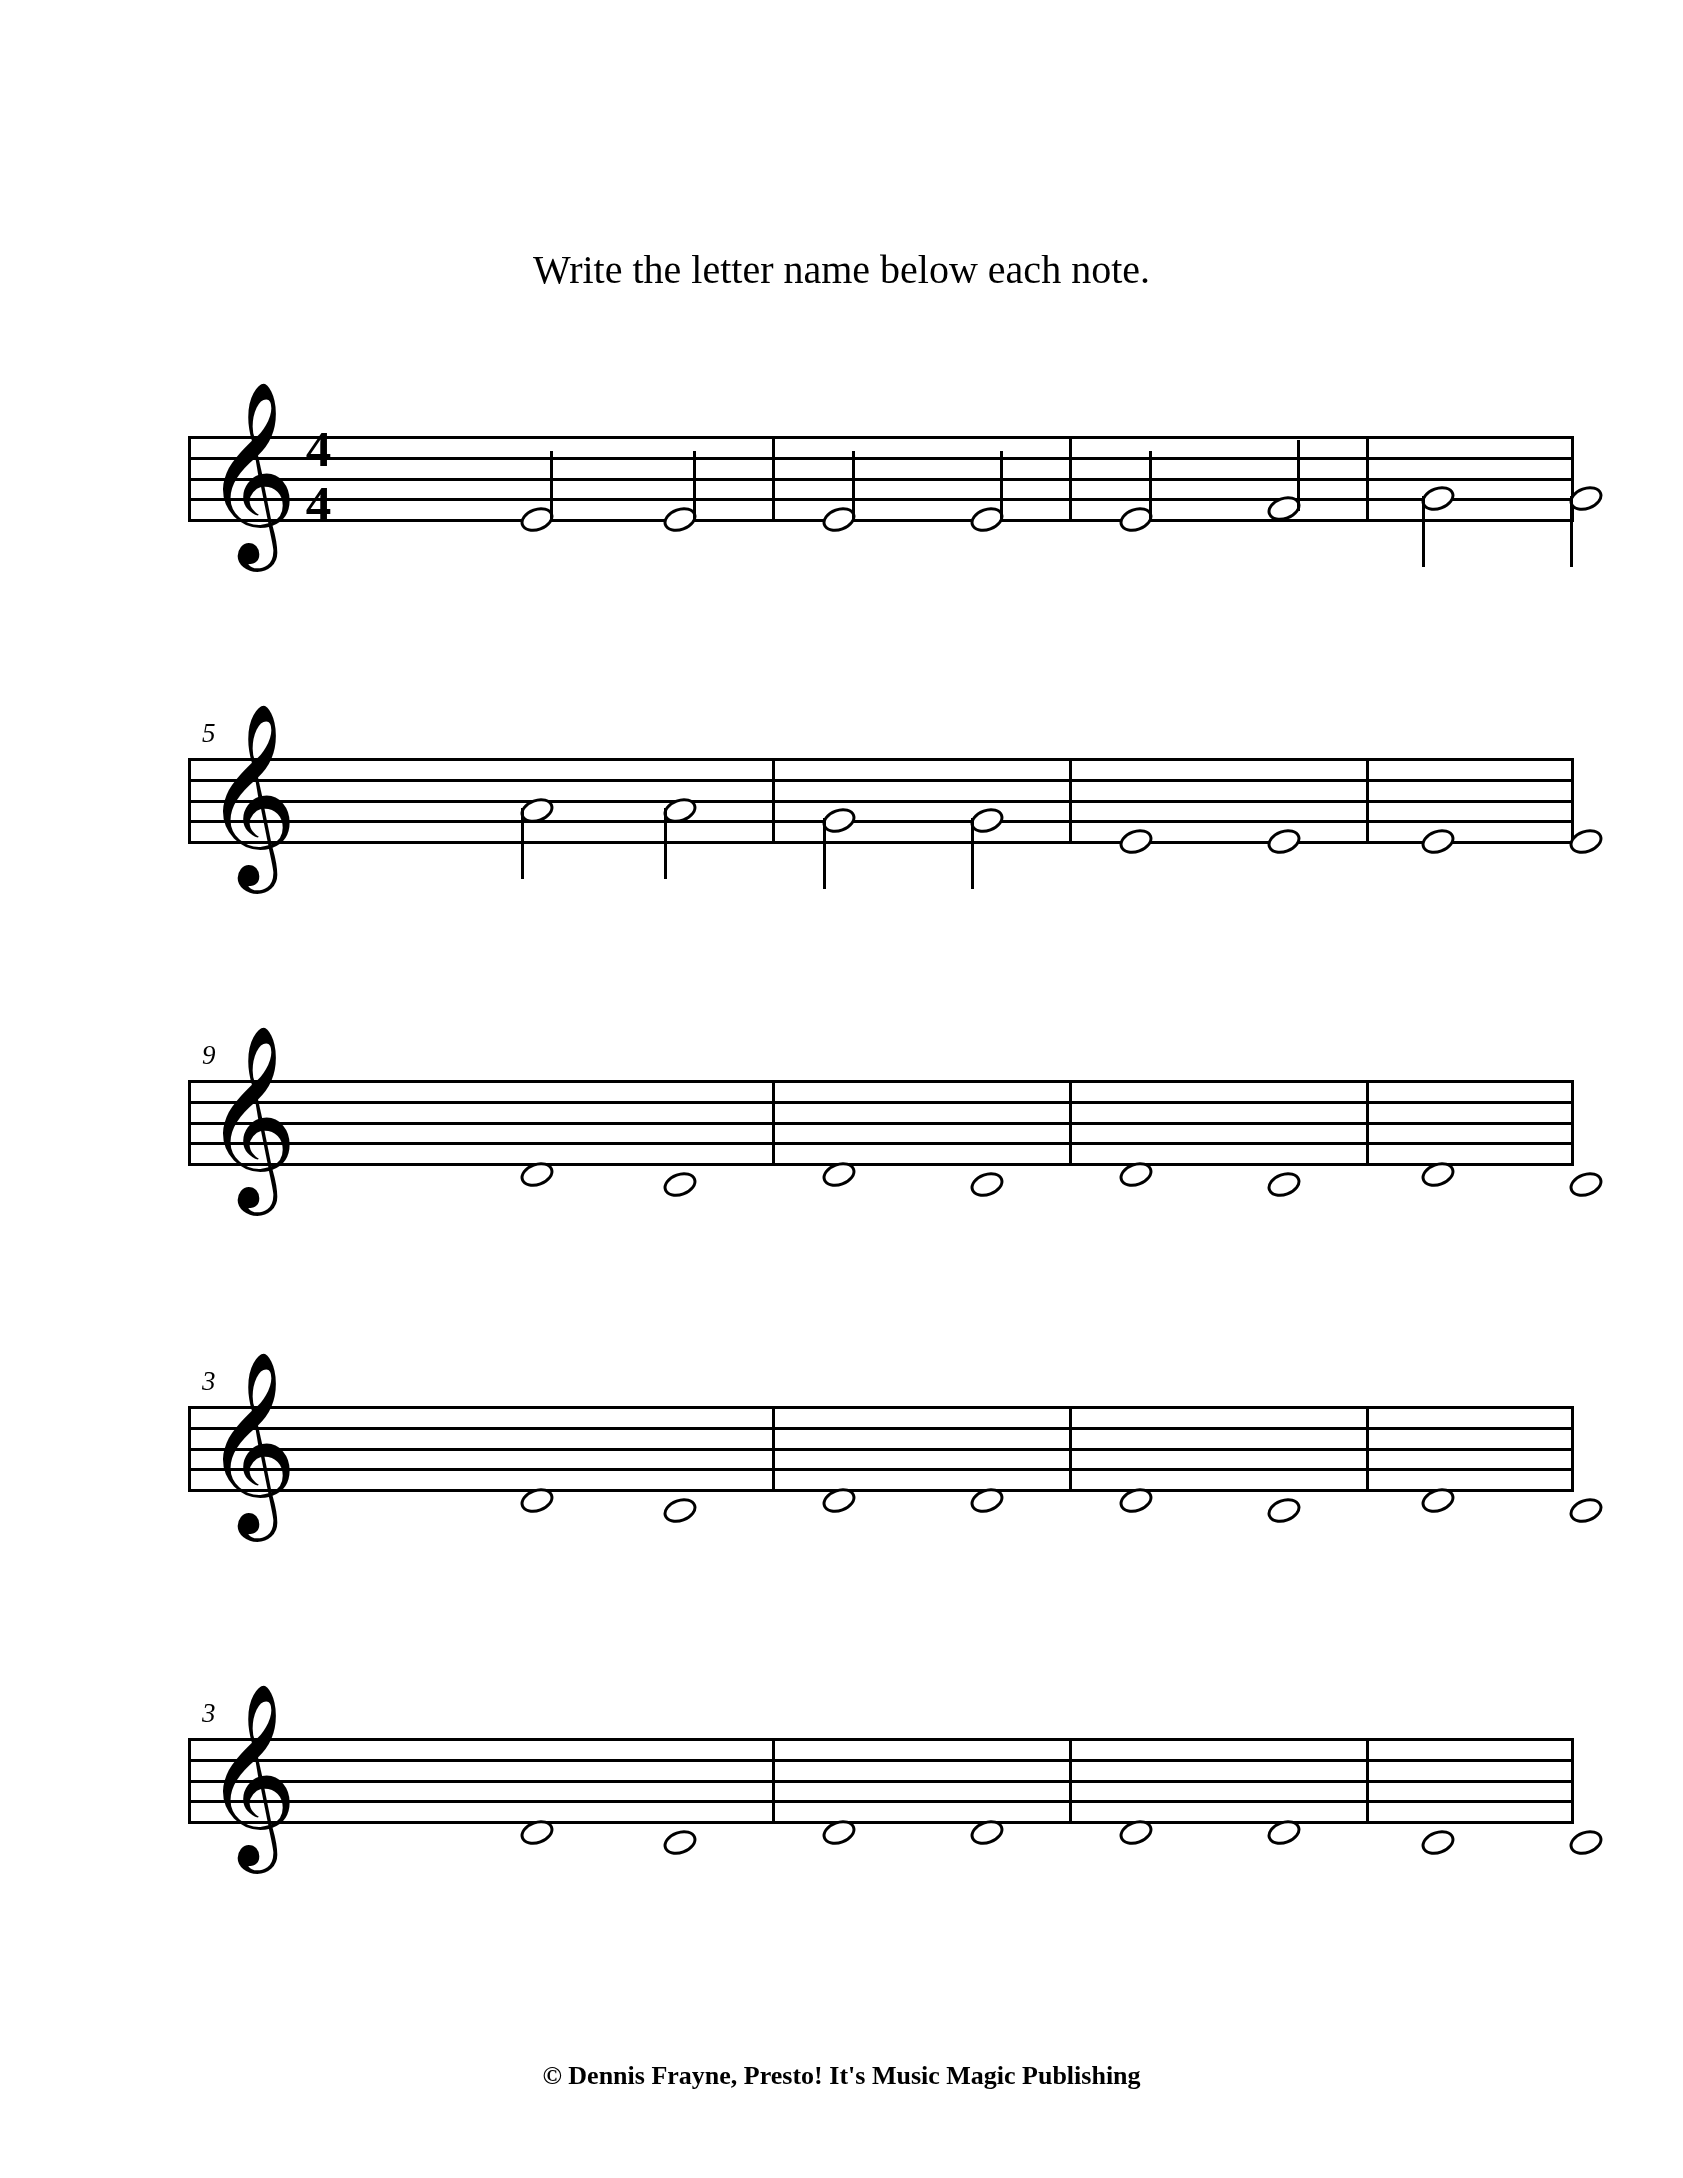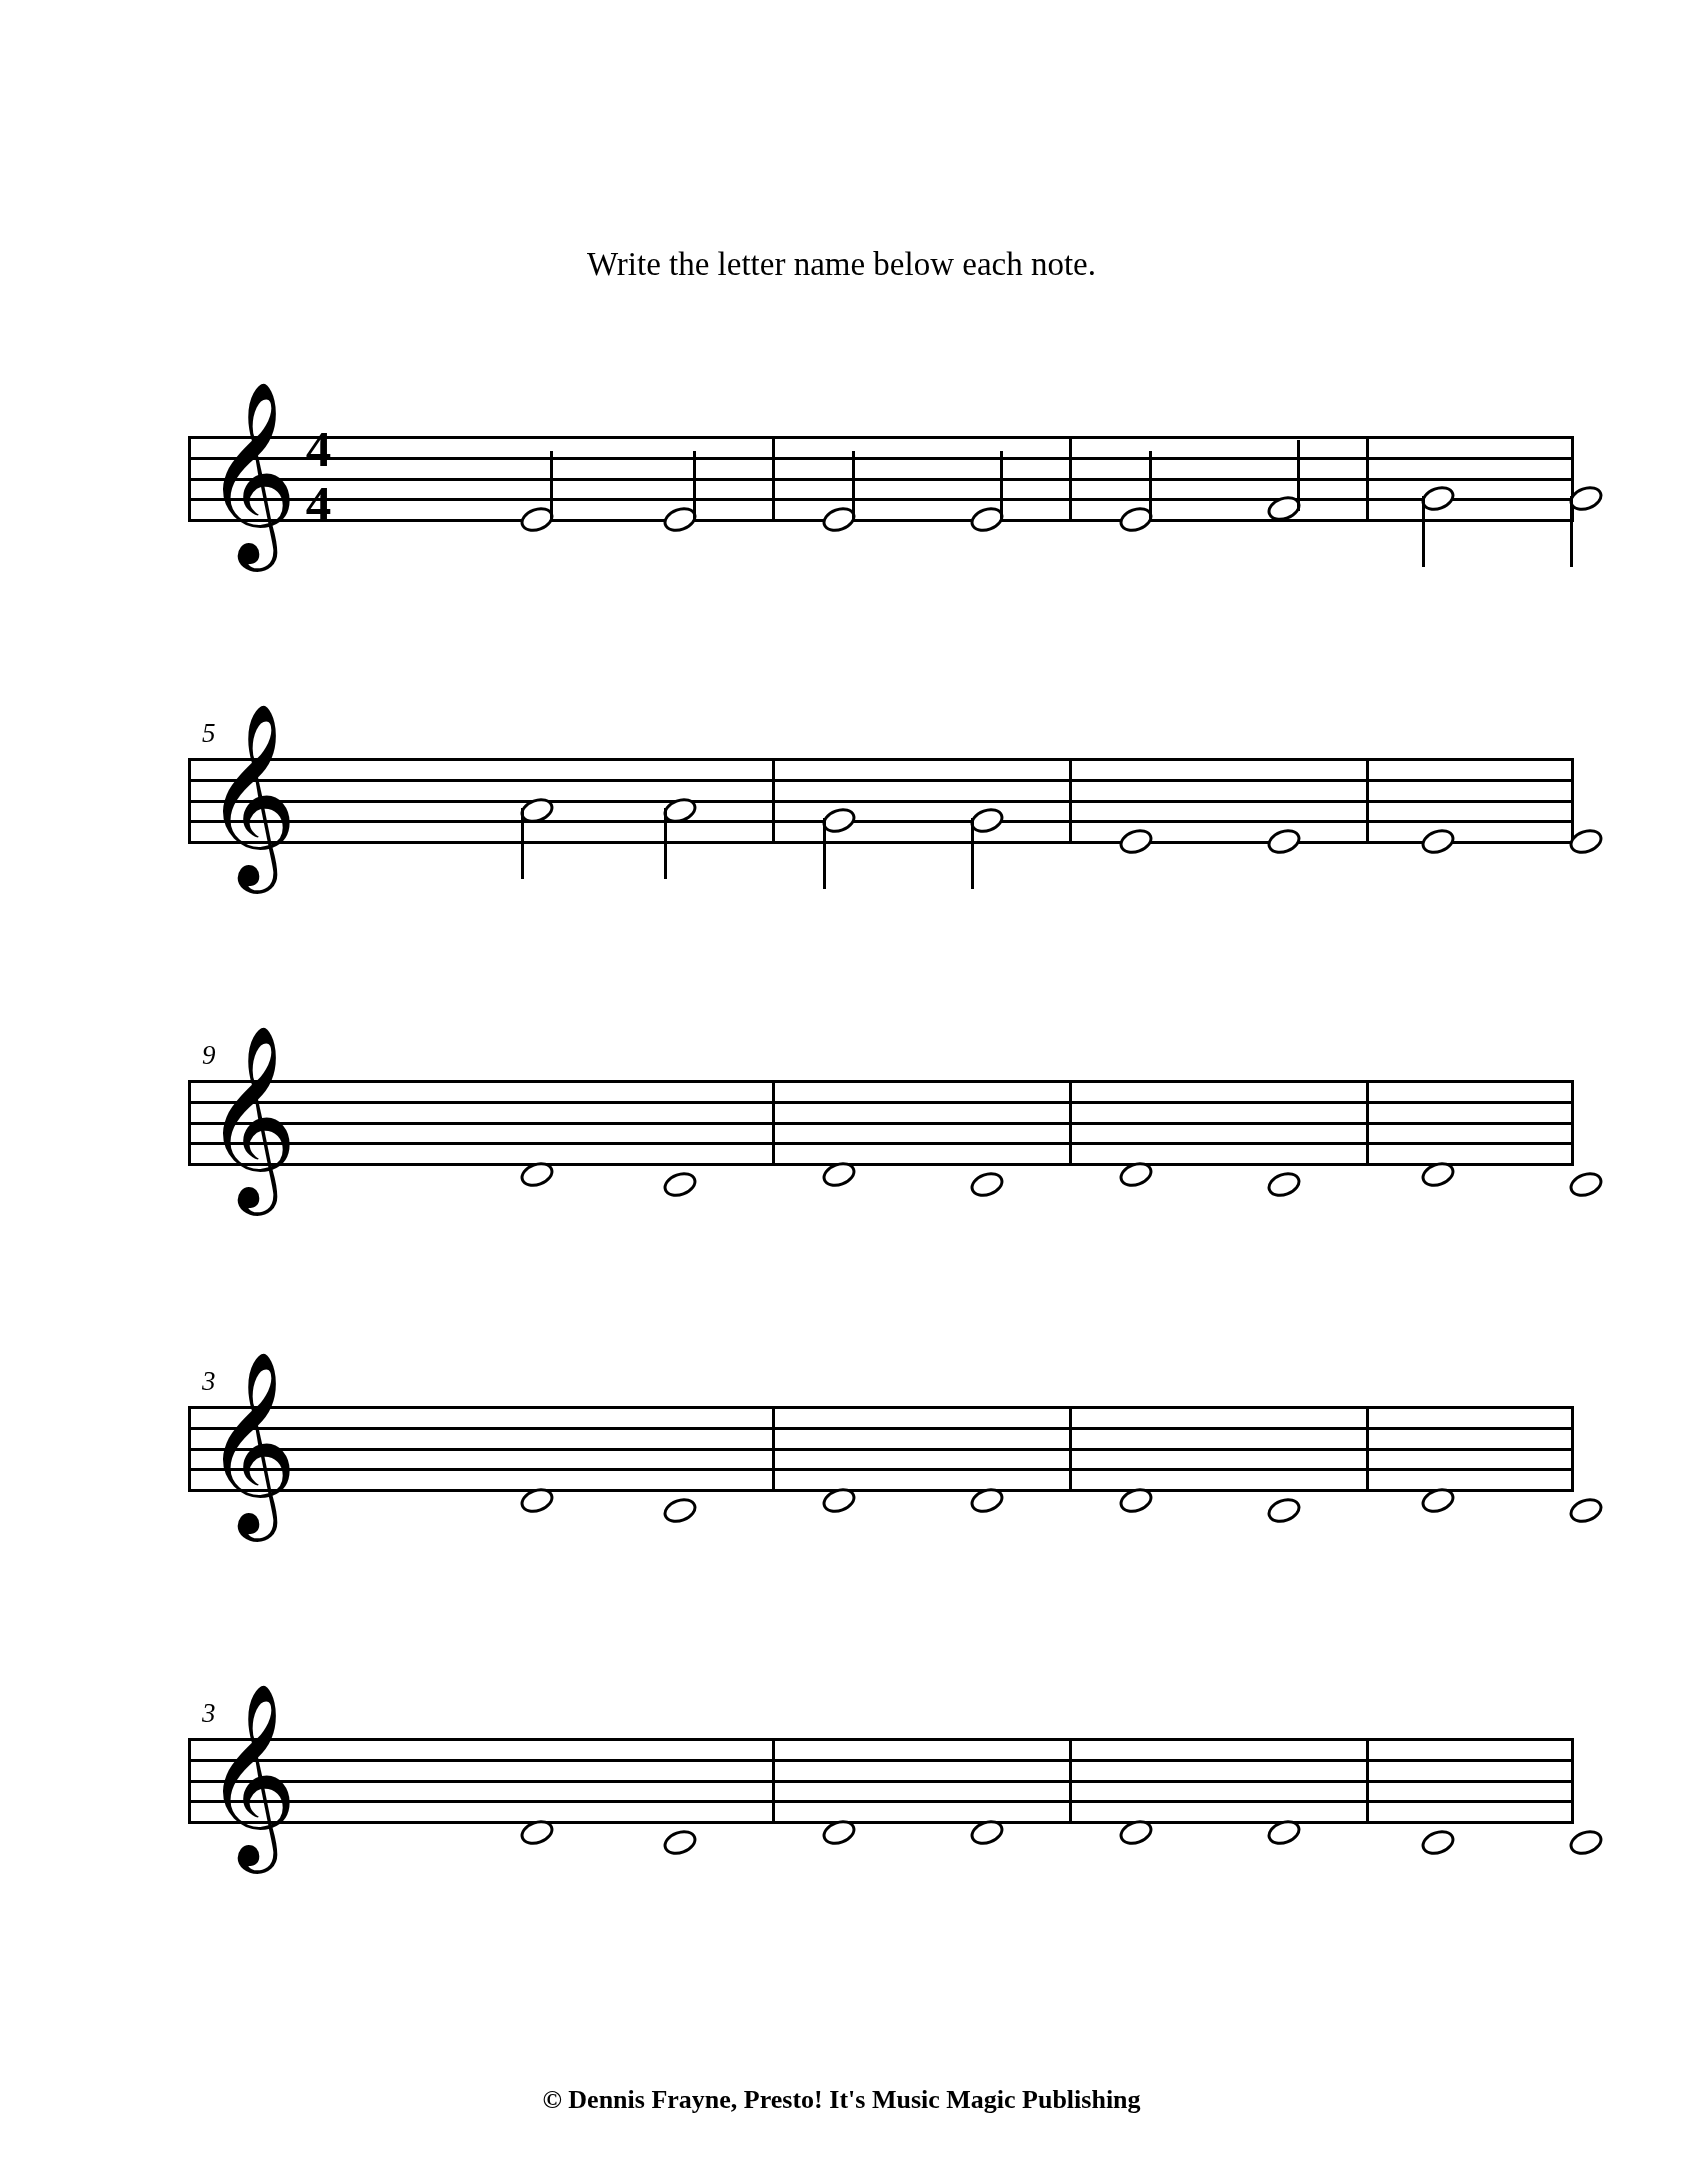--- a/index.html
+++ b/index.html
@@ -31,34 +31,33 @@
     font-family: "Liberation Serif", serif;
     letter-spacing: 0.5px;
   }
 
   .instruction {
     position: absolute;
     top: 246px;
     left: 0;
     width: 1683px;
     text-align: center;
-    font-size: 33px;
+    font-size: 40px;
     font-family: "Liberation Serif", serif;
   }
 
   .footer {
     position: absolute;
     top: 2061px;
     left: 0;
     width: 1683px;
     text-align: center;
     font-size: 26px;
     font-weight: bold;
     font-family: "Liberation Serif", serif;
-    margin-top: 24px;
   }
 
   
   .system {
     position: absolute;
     left: 188px;
     width: 1386px;
     height: 228px;
   }
 

